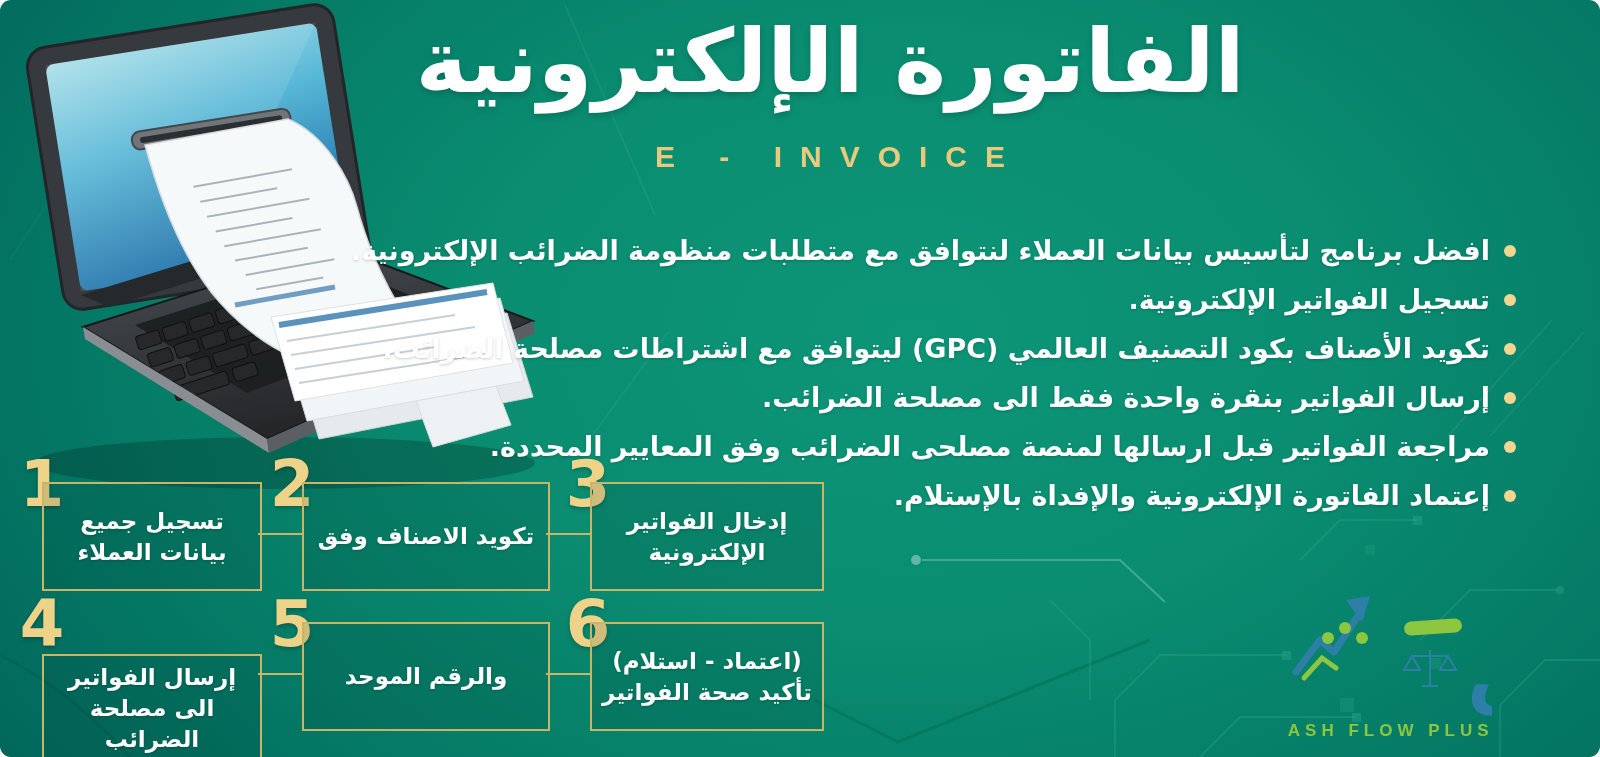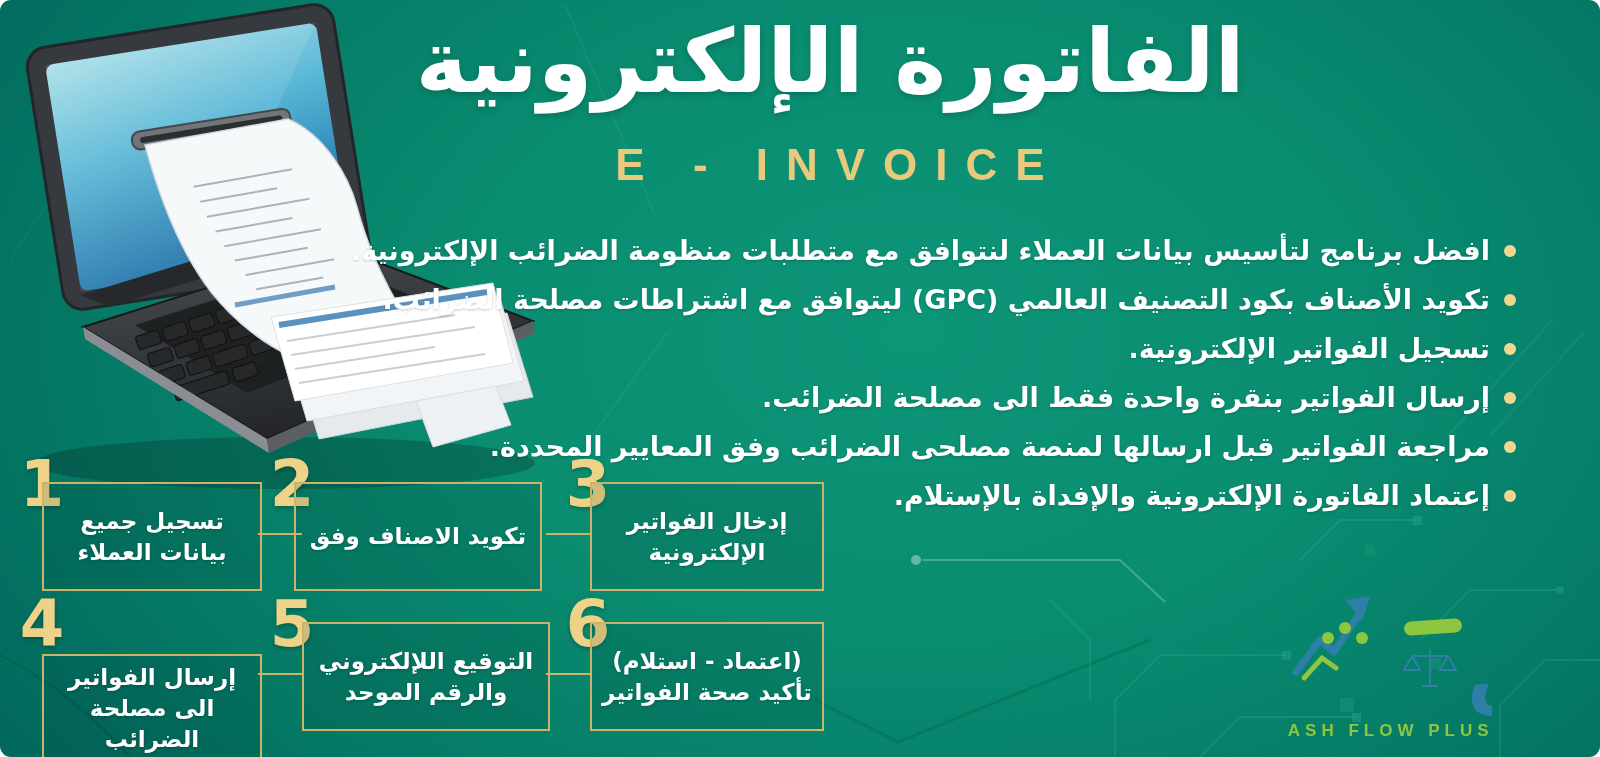--- a/index.html
+++ b/index.html
@@ -11,21 +11,21 @@
   }
   .layer{position:absolute;left:0;top:0;width:1600px;height:757px;pointer-events:none;}
   
   .title{
     position:absolute;left:300px;top:6px;width:1060px;margin:0;
     text-align:center;color:#ffffff;font-size:88px;font-weight:700;line-height:1.28;
     letter-spacing:1px;text-shadow:0 3px 6px rgba(0,0,0,0.18);
   }
   .subtitle{
     position:absolute;left:300px;top:140px;width:1060px;text-align:center;
-    color:#e9c97b;font-size:44px;font-weight:700;letter-spacing:18px;
+    color:#e9c97b;font-size:30px;font-weight:700;letter-spacing:18px;
     font-family:"Liberation Sans",sans-serif;text-indent:18px;
   }
   
   .bullets{
     position:absolute;right:84px;top:226px;width:1010px;margin:0;padding:0;list-style:none;
   }
   .bullet{
     display:flex;align-items:center;gap:14px;height:49px;
     color:#ffffff;font-size:27px;font-weight:700;white-space:nowrap;
     justify-content:flex-start;text-shadow:0 1px 3px rgba(0,0,0,0.2);
@@ -37,21 +37,21 @@
     display:flex;flex-direction:column;justify-content:center;align-items:center;
     color:#ffffff;font-size:23px;font-weight:700;line-height:31px;text-align:center;
     text-shadow:0 1px 3px rgba(0,0,0,0.2);
   }
   .step-num{
     position:absolute;width:60px;text-align:center;color:#eed287;font-size:64px;font-weight:700;
     line-height:64px;text-shadow:0 2px 4px rgba(0,0,0,0.25);
   }
   .connector{position:absolute;height:2px;background:#c9b468;}
   #box1{left:42px;top:482px;width:216px;}
-  #box2{left:294px;top:482px;width:244px;text-align:center;}
+  #box2{left:302px;top:482px;width:244px;text-align:center;}
   #box3{left:590px;top:482px;width:230px;}
   #box4{left:42px;top:622px;width:216px;margin-top:32px;}
   #box5{left:302px;top:622px;width:244px;}
   #box6{left:590px;top:622px;width:230px;}
   #num1{left:12px;top:452px;}
   #num2{left:262px;top:452px;}
   #num3{left:558px;top:452px;}
   #num4{left:12px;top:592px;}
   #num5{left:262px;top:592px;}
   #num6{left:558px;top:592px;}
@@ -186,25 +186,25 @@
   <h1 class="title" dir="rtl" lang="ar">الفاتورة الإلكترونية</h1>
   <div class="subtitle">E - INVOICE</div>
 
   <ul class="bullets" dir="rtl" lang="ar">
     <li class="bullet">
         <span class="dot"></span>
         <span>افضل برنامج لتأسيس بيانات العملاء لنتوافق مع متطلبات منظومة الضرائب الإلكترونية.</span>
       </li>
     <li class="bullet">
         <span class="dot"></span>
+        <span>تسجيل الفواتير الإلكترونية.</span>
+      </li>
+    <li class="bullet">
+        <span class="dot"></span>
         <span>تكويد الأصناف بكود التصنيف العالمي (GPC) ليتوافق مع اشتراطات مصلحة الضرائب.</span>
-      </li>
-    <li class="bullet">
-        <span class="dot"></span>
-        <span>تسجيل الفواتير الإلكترونية.</span>
       </li>
     <li class="bullet">
         <span class="dot"></span>
         <span>إرسال الفواتير بنقرة واحدة فقط الى مصلحة الضرائب.</span>
       </li>
     <li class="bullet">
         <span class="dot"></span>
         <span>مراجعة الفواتير قبل ارسالها لمنصة مصلحى الضرائب وفق المعايير المحددة.</span>
       </li>
     <li class="bullet">
@@ -227,21 +227,20 @@
     <div>إدخال الفواتير</div>
     <div>الإلكترونية</div>
   </div>
   <div class="step-num" id="num4">4</div>
   <div class="step-box" id="box4" dir="rtl" lang="ar">
     <div>إرسال الفواتير</div>
     <div>الى مصلحة الضرائب</div>
   </div>
   <div class="step-num" id="num5">5</div>
   <div class="step-box" id="box5" dir="rtl" lang="ar">
-    <div>التوقيع اللإلكتروني</div>
     <div>والرقم الموحد</div>
   </div>
   <div class="step-num" id="num6">6</div>
   <div class="step-box" id="box6" dir="rtl" lang="ar">
     <div>(اعتماد - استلام)</div>
     <div>تأكيد صحة الفواتير</div>
   </div>
   <div class="connector" id="con1"></div>
   <div class="connector" id="con2"></div>
   <div class="connector" id="con3"></div>

